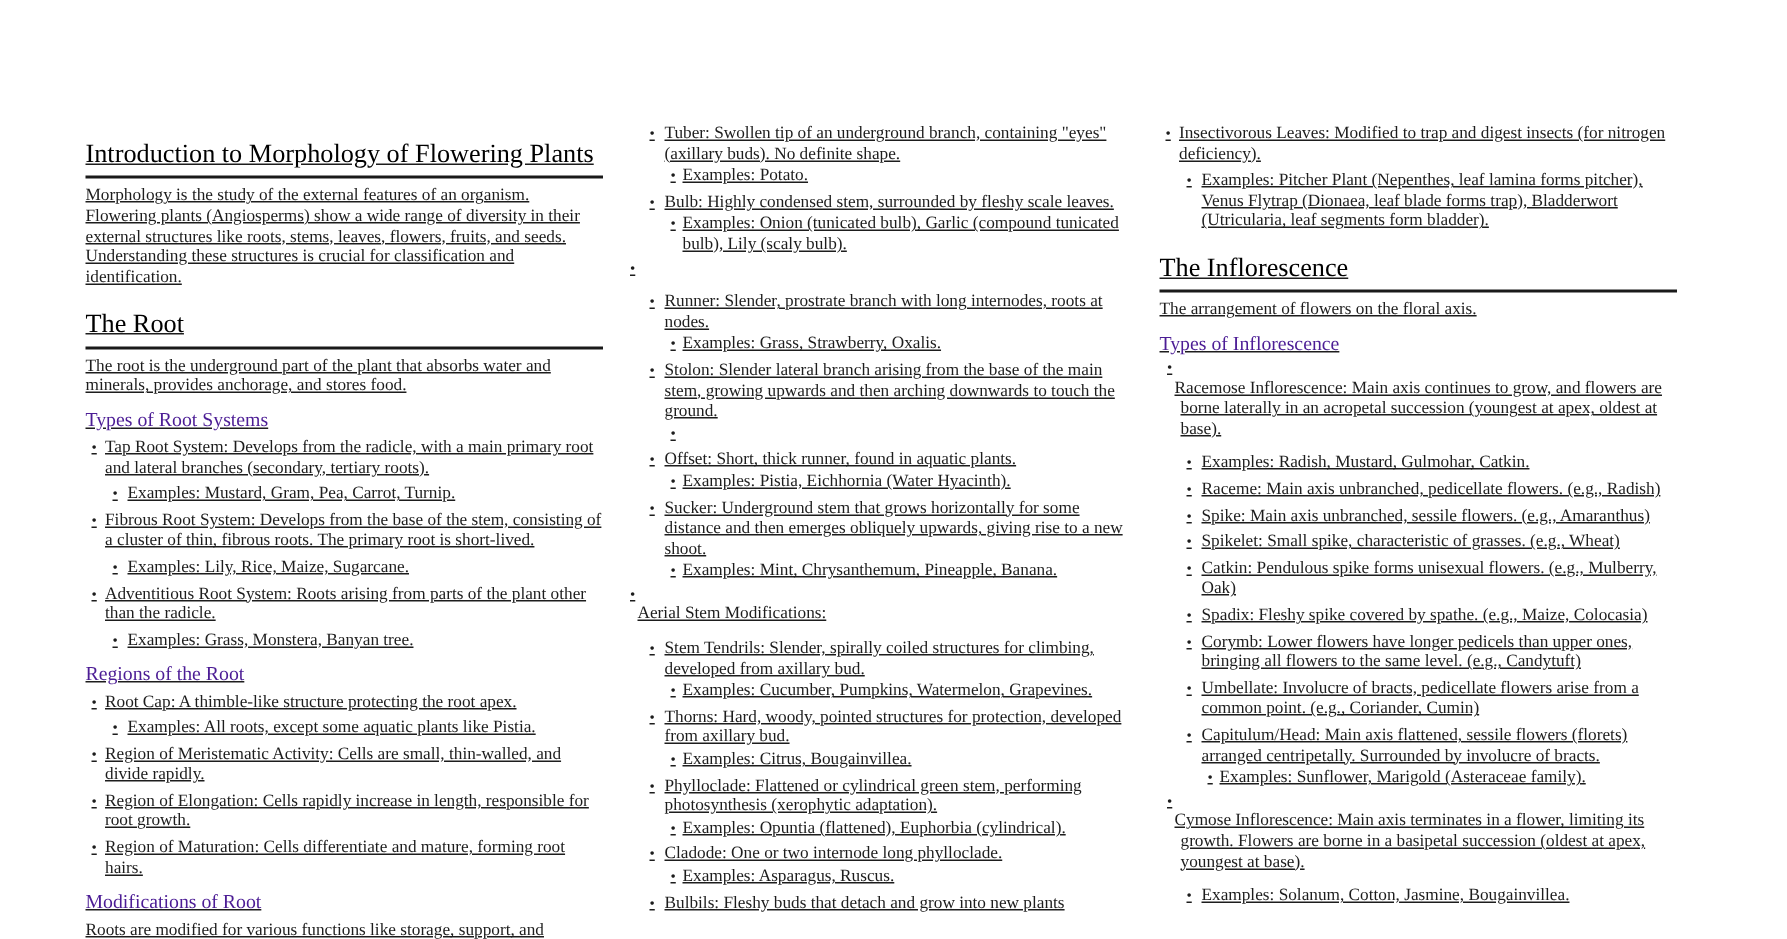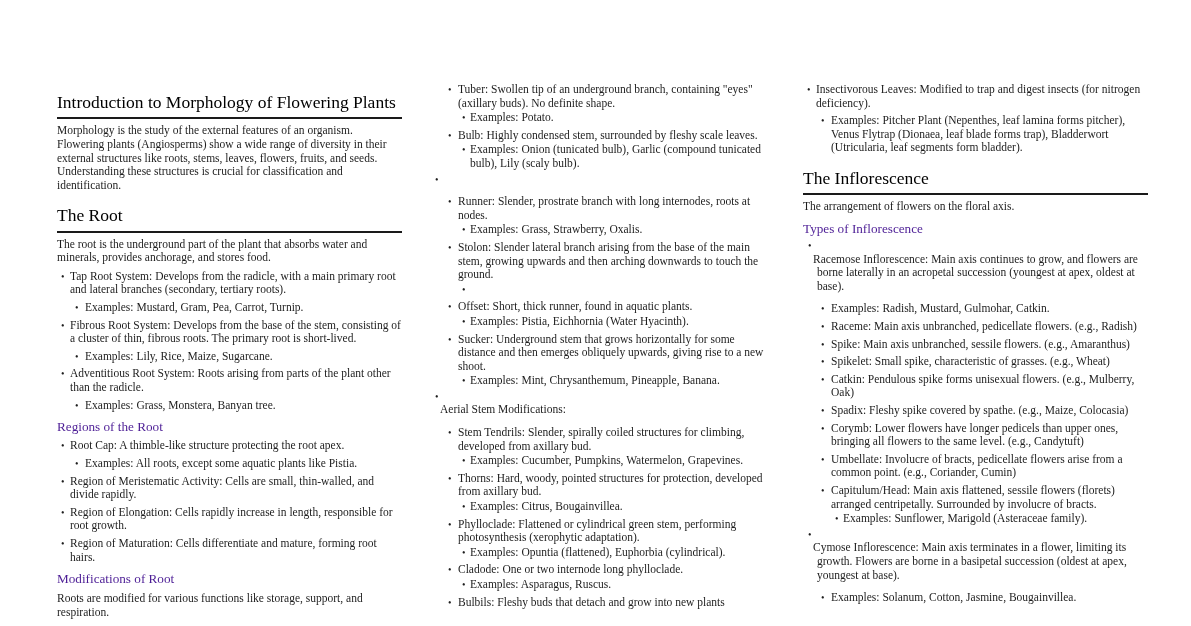--- a/index.html
+++ b/index.html
@@ -4,26 +4,27 @@
 <style>
   html,body{margin:0;padding:0;background:#ffffff;}
   .page{
     position:relative;
     width:1191px;height:626px;
     background:#ffffff;
     overflow:hidden;
     box-sizing:border-box;
     padding:79px 57px 0 57px;
     display:flex;
-    gap:28px;
+    gap:13px;
     font-family:"Liberation Serif","DejaVu Serif",serif;
     font-size:11.5px;
     line-height:13.6px;
     color:#1d1d1d;
     text-rendering:optimizeLegibility;
+    text-decoration:underline;
   }
   .col{flex:0 0 345px;width:345px;}
   .heading{
     font-size:17.5px;
     line-height:1.22;
     color:#000000;
     border-bottom:2px solid #1a1a1a;
     padding-bottom:4px;
     margin:13px 0 0 0;
   }
@@ -47,20 +48,21 @@
 </style>
 </head>
 <body>
 
 <div class="page">
   <div class="col">
       <div class="heading h1">Introduction to Morphology of Flowering Plants</div>
       <div class="para">Morphology is the study of the external features of an organism. Flowering plants (Angiosperms) show a wide range of diversity in their external structures like roots, stems, leaves, flowers, fruits, and seeds. Understanding these structures is crucial for classification and identification.</div>
       <div class="heading h2">The Root</div>
       <div class="para">The root is the underground part of the plant that absorbs water and minerals, provides anchorage, and stores food.</div>
+      <div class="subheading">Types of Root Systems</div>
       <div class="li l1">
         <span class="bullet">•</span>
         <span class="t">Tap Root System: Develops from the radicle, with a main primary root and lateral branches (secondary, tertiary roots).</span>
       </div>
       <div class="li l2">
         <span class="bullet">•</span>
         <span class="t">Examples: Mustard, Gram, Pea, Carrot, Turnip.</span>
       </div>
       <div class="li l1">
         <span class="bullet">•</span>

